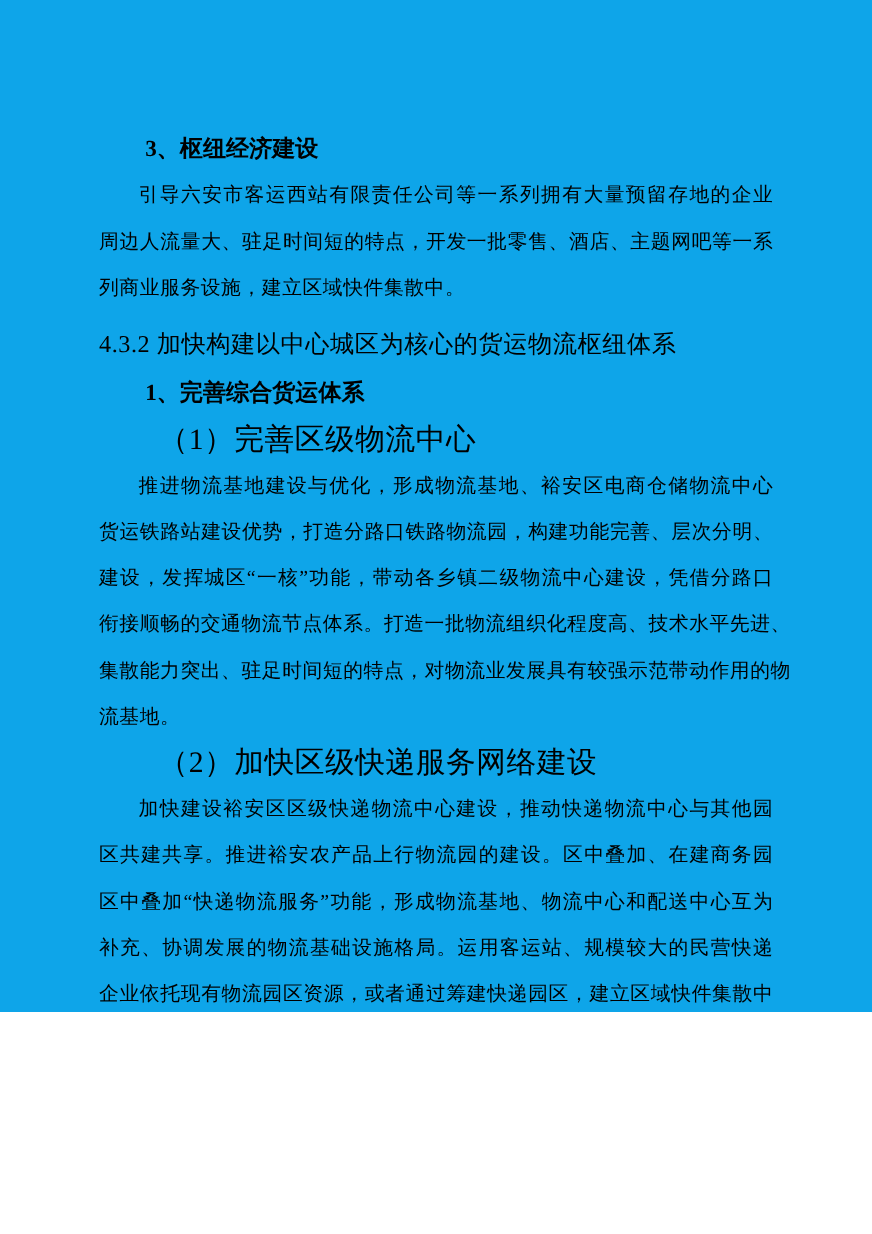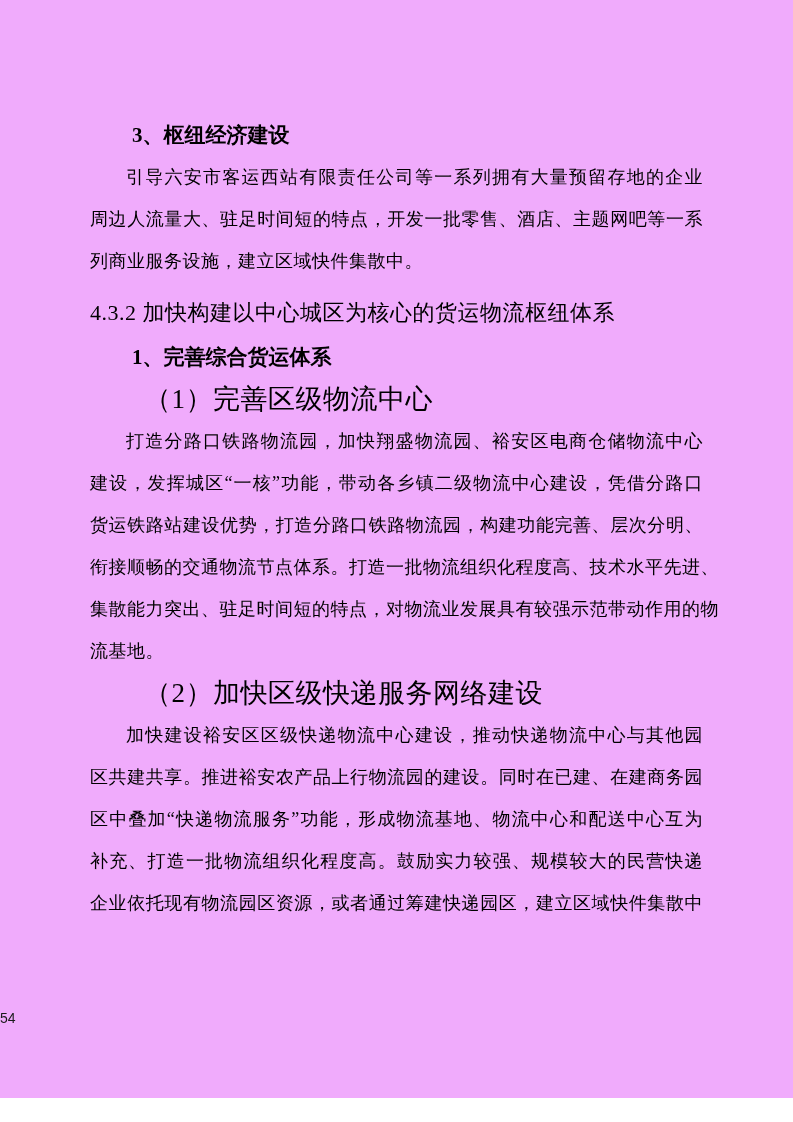--- a/index.html
+++ b/index.html
@@ -1,21 +1,21 @@
 <!DOCTYPE html>
 <html><head>
 <meta charset="utf-8">
 <style>
   * { margin: 0; padding: 0; box-sizing: border-box; }
   html, body { background: #ffffff; }
   .page {
     position: relative;
     width: 793px;
-    height: 1098px;
-    background: #f0abfc;
+    height: 920px;
+    background: #0ea5e9;
     color: #000000;
     font-family: "Liberation Serif", "DejaVu Serif", serif;
     overflow: hidden;
   }
   .content {
     position: absolute;
     left: 90px;
     right: 90px;
     top: 114px;
   }
@@ -83,34 +83,34 @@
       <div class="line last">列商业服务设施，建立区域快件集散中。</div>
     </div>
 
     <div class="h-section">4.3.2 加快构建以中心城区为核心的货运物流枢纽体系</div>
 
     <div class="h-bold">1、完善综合货运体系</div>
 
     <div class="plain">（1）完善区级物流中心</div>
 
     <div>
-      <div class="line indent">打造分路口铁路物流园，加快翔盛物流园、裕安区电商仓储物流中心</div>
+      <div class="line indent">推进物流基地建设与优化，形成物流基地、裕安区电商仓储物流中心</div>
+      <div class="line">货运铁路站建设优势，打造分路口铁路物流园，构建功能完善、层次分明、</div>
       <div class="line">建设，发挥城区“一核”功能，带动各乡镇二级物流中心建设，凭借分路口</div>
-      <div class="line">货运铁路站建设优势，打造分路口铁路物流园，构建功能完善、层次分明、</div>
       <div class="line">衔接顺畅的交通物流节点体系。打造一批物流组织化程度高、技术水平先进、</div>
       <div class="line">集散能力突出、驻足时间短的特点，对物流业发展具有较强示范带动作用的物</div>
       <div class="line last">流基地。</div>
     </div>
 
     <div class="plain">（2）加快区级快递服务网络建设</div>
 
     <div>
       <div class="line indent">加快建设裕安区区级快递物流中心建设，推动快递物流中心与其他园</div>
-      <div class="line">区共建共享。推进裕安农产品上行物流园的建设。同时在已建、在建商务园</div>
+      <div class="line">区共建共享。推进裕安农产品上行物流园的建设。区中叠加、在建商务园</div>
       <div class="line">区中叠加“快递物流服务”功能，形成物流基地、物流中心和配送中心互为</div>
-      <div class="line">补充、打造一批物流组织化程度高。鼓励实力较强、规模较大的民营快递</div>
+      <div class="line">补充、协调发展的物流基础设施格局。运用客运站、规模较大的民营快递</div>
       <div class="line">企业依托现有物流园区资源，或者通过筹建快递园区，建立区域快件集散中</div>
     </div>
 
   </div>
 
   <div class="footer">54</div>
 </div>
 
 </body></html>

